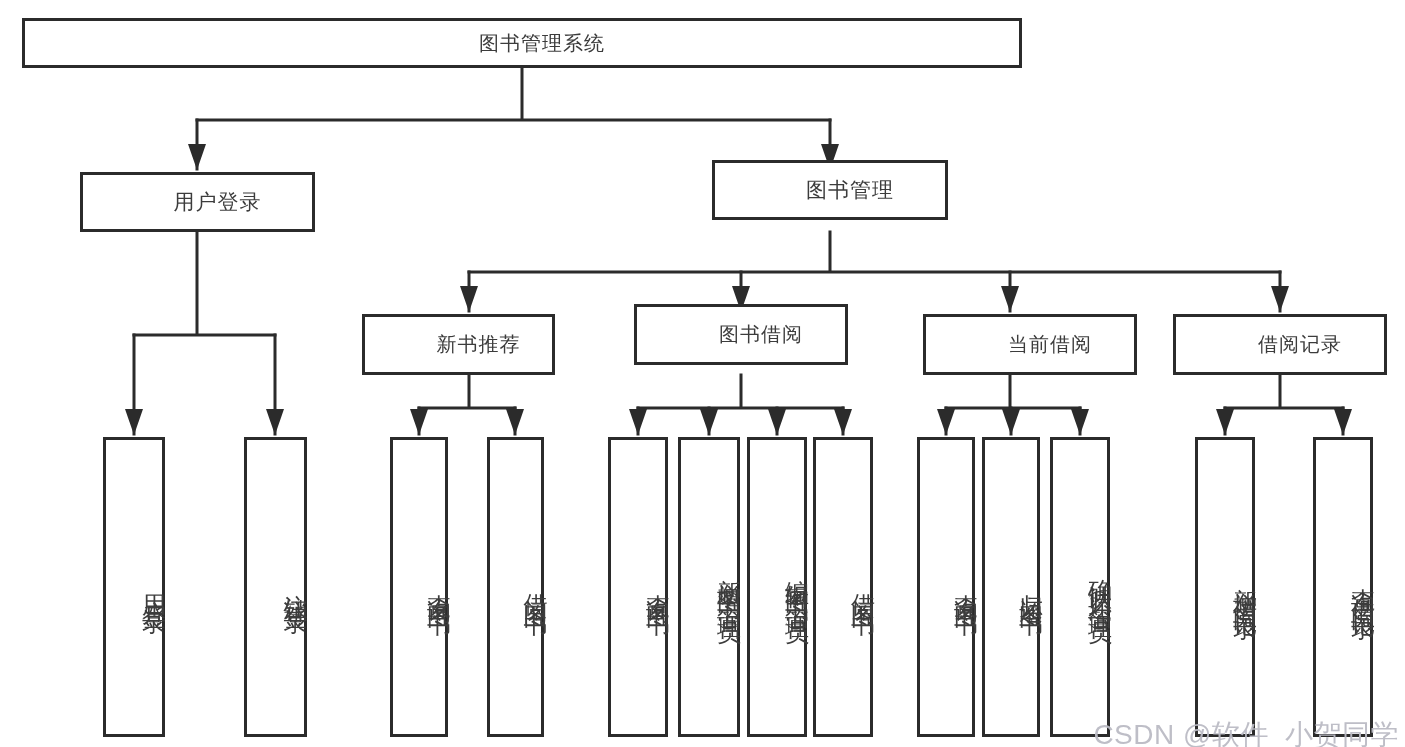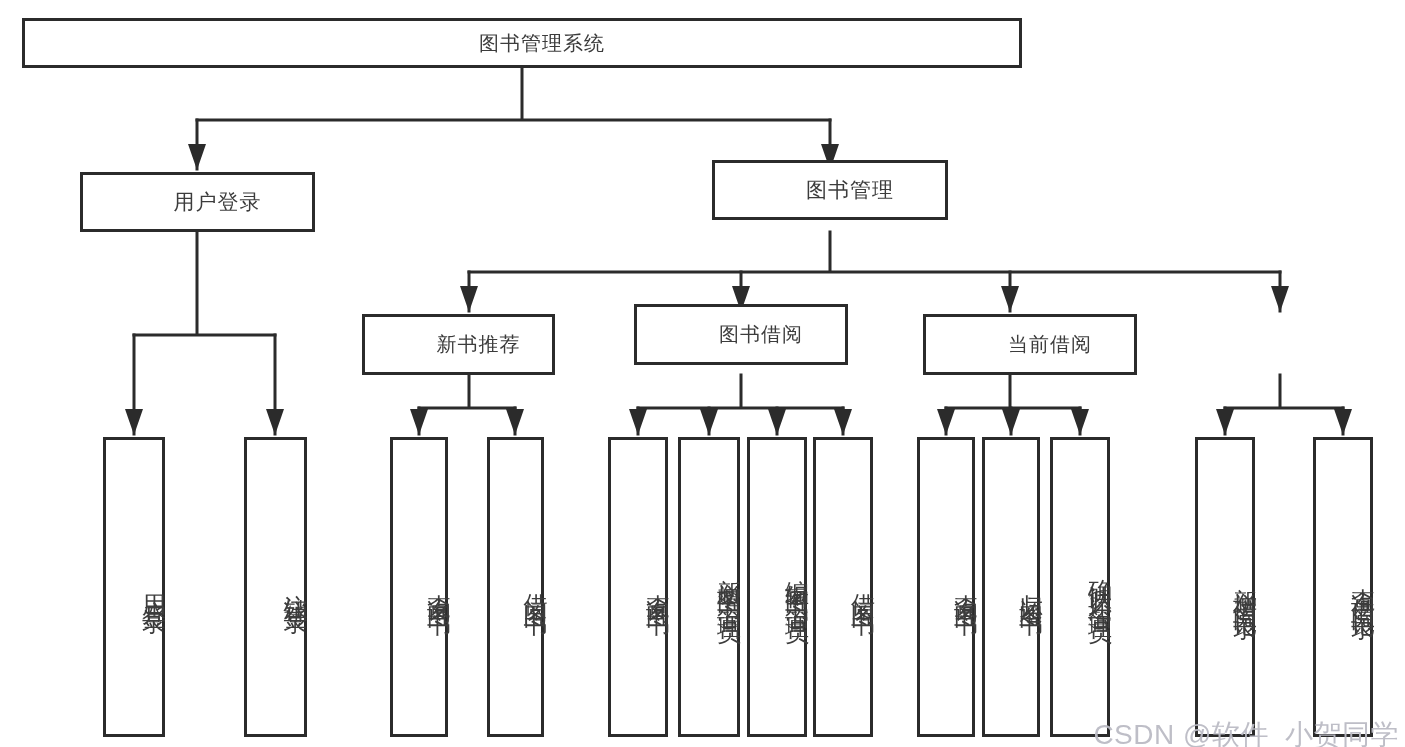--- a/index.html
+++ b/index.html
@@ -115,20 +115,21 @@
   </svg>
 
   <div class="box h-root" style="left:22px; top:18px; width:1000px; height:50px;">图书管理系统</div>
 
   <div class="box h-node" style="left:80px; top:172px; width:235px; height:60px;">用户登录</div>
   <div class="box h-node" style="left:712px; top:160px; width:236px; height:60px;">图书管理</div>
 
   <div class="box h-node3" style="left:362px; top:314px; width:193px; height:61px;">新书推荐</div>
   <div class="box h-node3" style="left:634px; top:304px; width:214px; height:61px;">图书借阅</div>
   <div class="box h-node3" style="left:903px; top:314px; width:214px; height:61px;margin-left:20px;">当前借阅</div>
+  <div class="box h-node3" style="left:1173px; top:314px; width:214px; height:61px;">借阅记录</div>
 
   <div class="box leaf" style="left:103px; top:437px; width:62px; height:300px;">
     <span class="vtext">用户登录</span>
   </div>
   <div class="box leaf" style="left:244px; top:437px; width:63px; height:300px;">
     <span class="vtext">注销登录</span>
   </div>
 
   <div class="box leaf" style="left:390px; top:437px; width:58px; height:300px;">
     <span class="vtext">查询图书</span>

